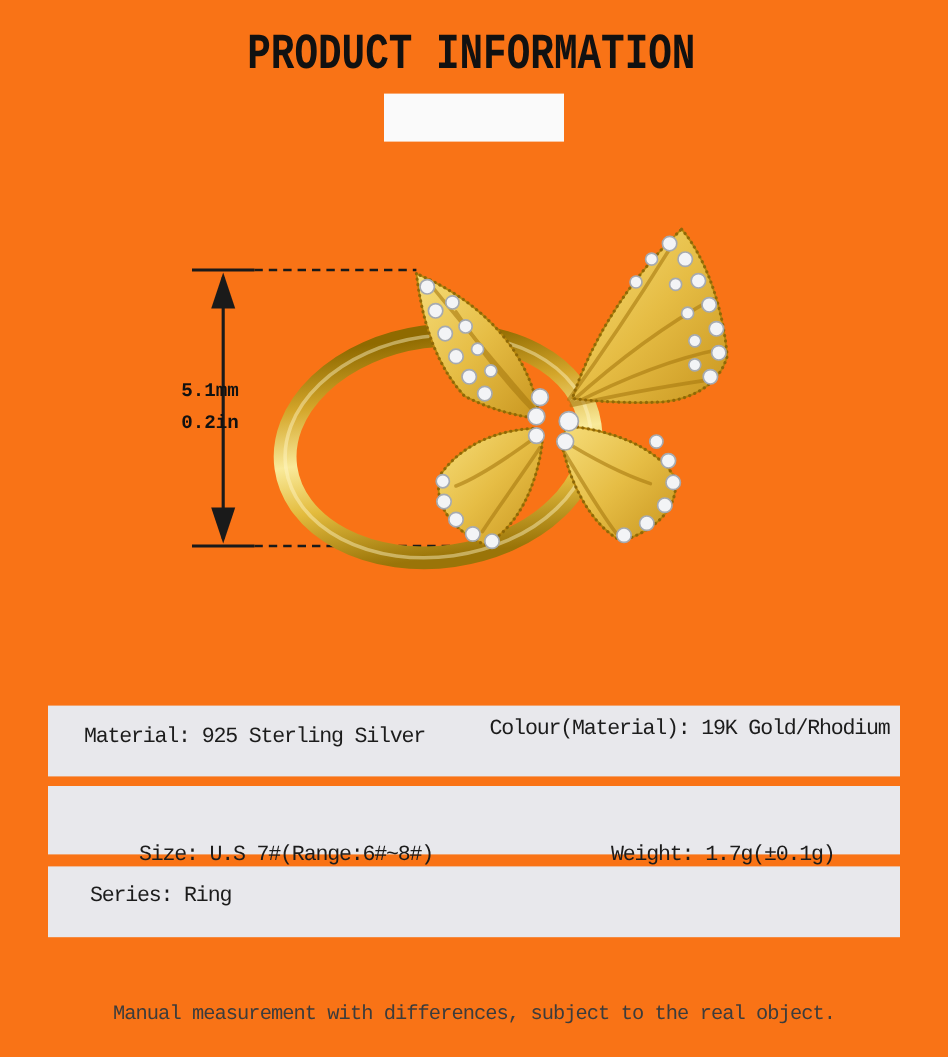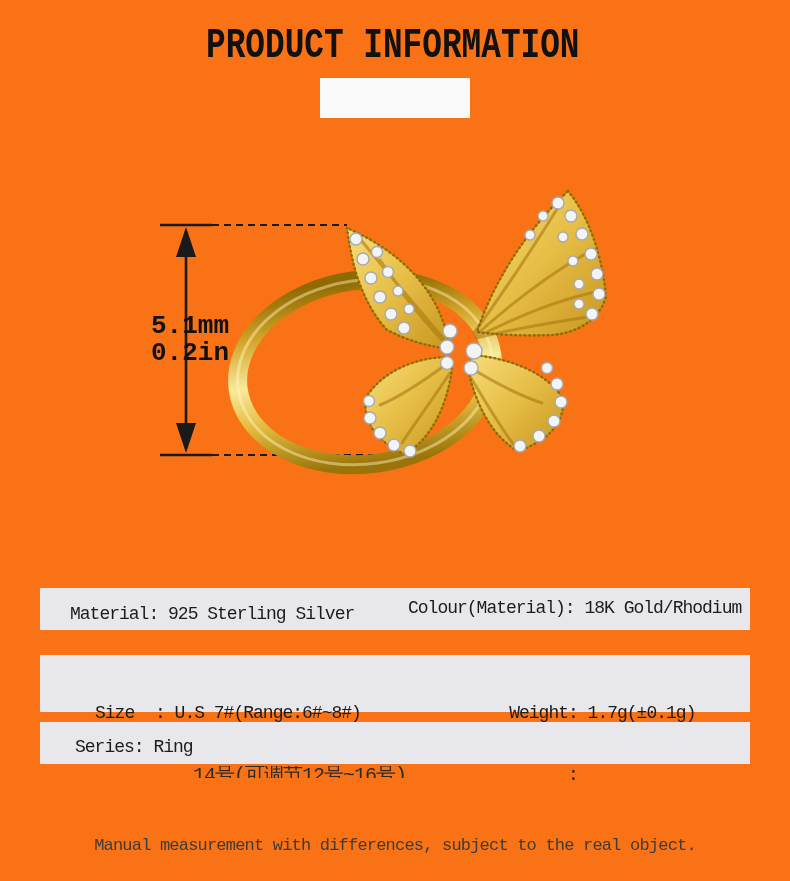--- a/index.html
+++ b/index.html
@@ -18,40 +18,40 @@
     white-space:pre; color:#111;
   }
   .watermark {
     position:absolute; left:320px; top:78px; width:150px; height:40px;
     background:#fafafa;
   }
   
   .ring-svg { position:absolute; left:100px; top:175px; }
   .dim-label {
     position:absolute; left:151px; top:313px;
-    font-size:26px; font-weight:700; line-height:27px;
+    font-size:16px; font-weight:700; line-height:27px;
     white-space:pre; color:#111;
   }
   
   .band {
-    position:absolute; left:40px; width:710px; height:42px;
+    position:absolute; left:40px; width:710px; height:59px;
     background:#e8e8ec;
   }
   .band-1 { top:588px; }
   .band-2 { top:655px; height:57px; }
   .band-3 { top:722px; }
   .cell { position:absolute; white-space:pre; font-size:18px; letter-spacing:-1px; color:#1c1c1c; }
   .r1-left  { left:30px;  top:16px; }
   .r1-right { left:368px; top:10px; }
   .r2-left  { left:55px;  top:8px; }
   .r2-right { left:405px; top:8px; }
   .r3-left  { left:35px;  top:15px; }
   .r3-right { left:390px; top:15px; }
   .lbl { display:inline-block; vertical-align:top; }
-  .lbl-size   { width:60px; }
+  .lbl-size   { width:60px;text-align:right; }
   .lbl-weight { width:123px;text-align:right; }
   .lbl-item   { width:135px; }
   .line2-clip {
     height:12px; overflow:hidden; margin-left:98px; margin-top:3px;
     font-size:20px; letter-spacing:-1px; color:#2b2b2b; line-height:20px;
   }
   .line2-colon { margin-left:123px; margin-top:2px; font-size:18px; letter-spacing:-1px; }
   
   .footer-note {
     position:absolute; left:0; top:836px; width:790px;
@@ -173,21 +173,21 @@
       </g>
     </g>
   </svg>
 
   <div class="dim-label"><span>5.1mm</span><br><span>0.2in</span></div>
 
   <div>
 
     <div class="band band-1">
       <div class="cell r1-left"><span class="lbl">Material</span><span>: </span><span>925 Sterling Silver</span></div>
-      <div class="cell r1-right"><span class="lbl">Colour(Material)</span><span>: </span><span>18K Gold/Rhodium</span></div>
+      <div class="cell r1-right"><span class="lbl">Colour(Material)</span><span>: </span><span>19K Gold/Rhodium</span></div>
     </div>
 
     <div class="band band-2">
       <div class="cell r2-left">
         <div><span class="lbl lbl-size">Size</span><span>: </span><span>U.S 7#(Range:6#~8#)</span></div>
         <div class="line2-clip">14号(可调节12号~16号)</div>
       </div>
       <div class="cell r2-right">
         <div><span class="lbl lbl-weight">Weight</span><span>: </span><span>1.7g(±0.1g)</span></div>
         <div class="line2-colon">:</div>

